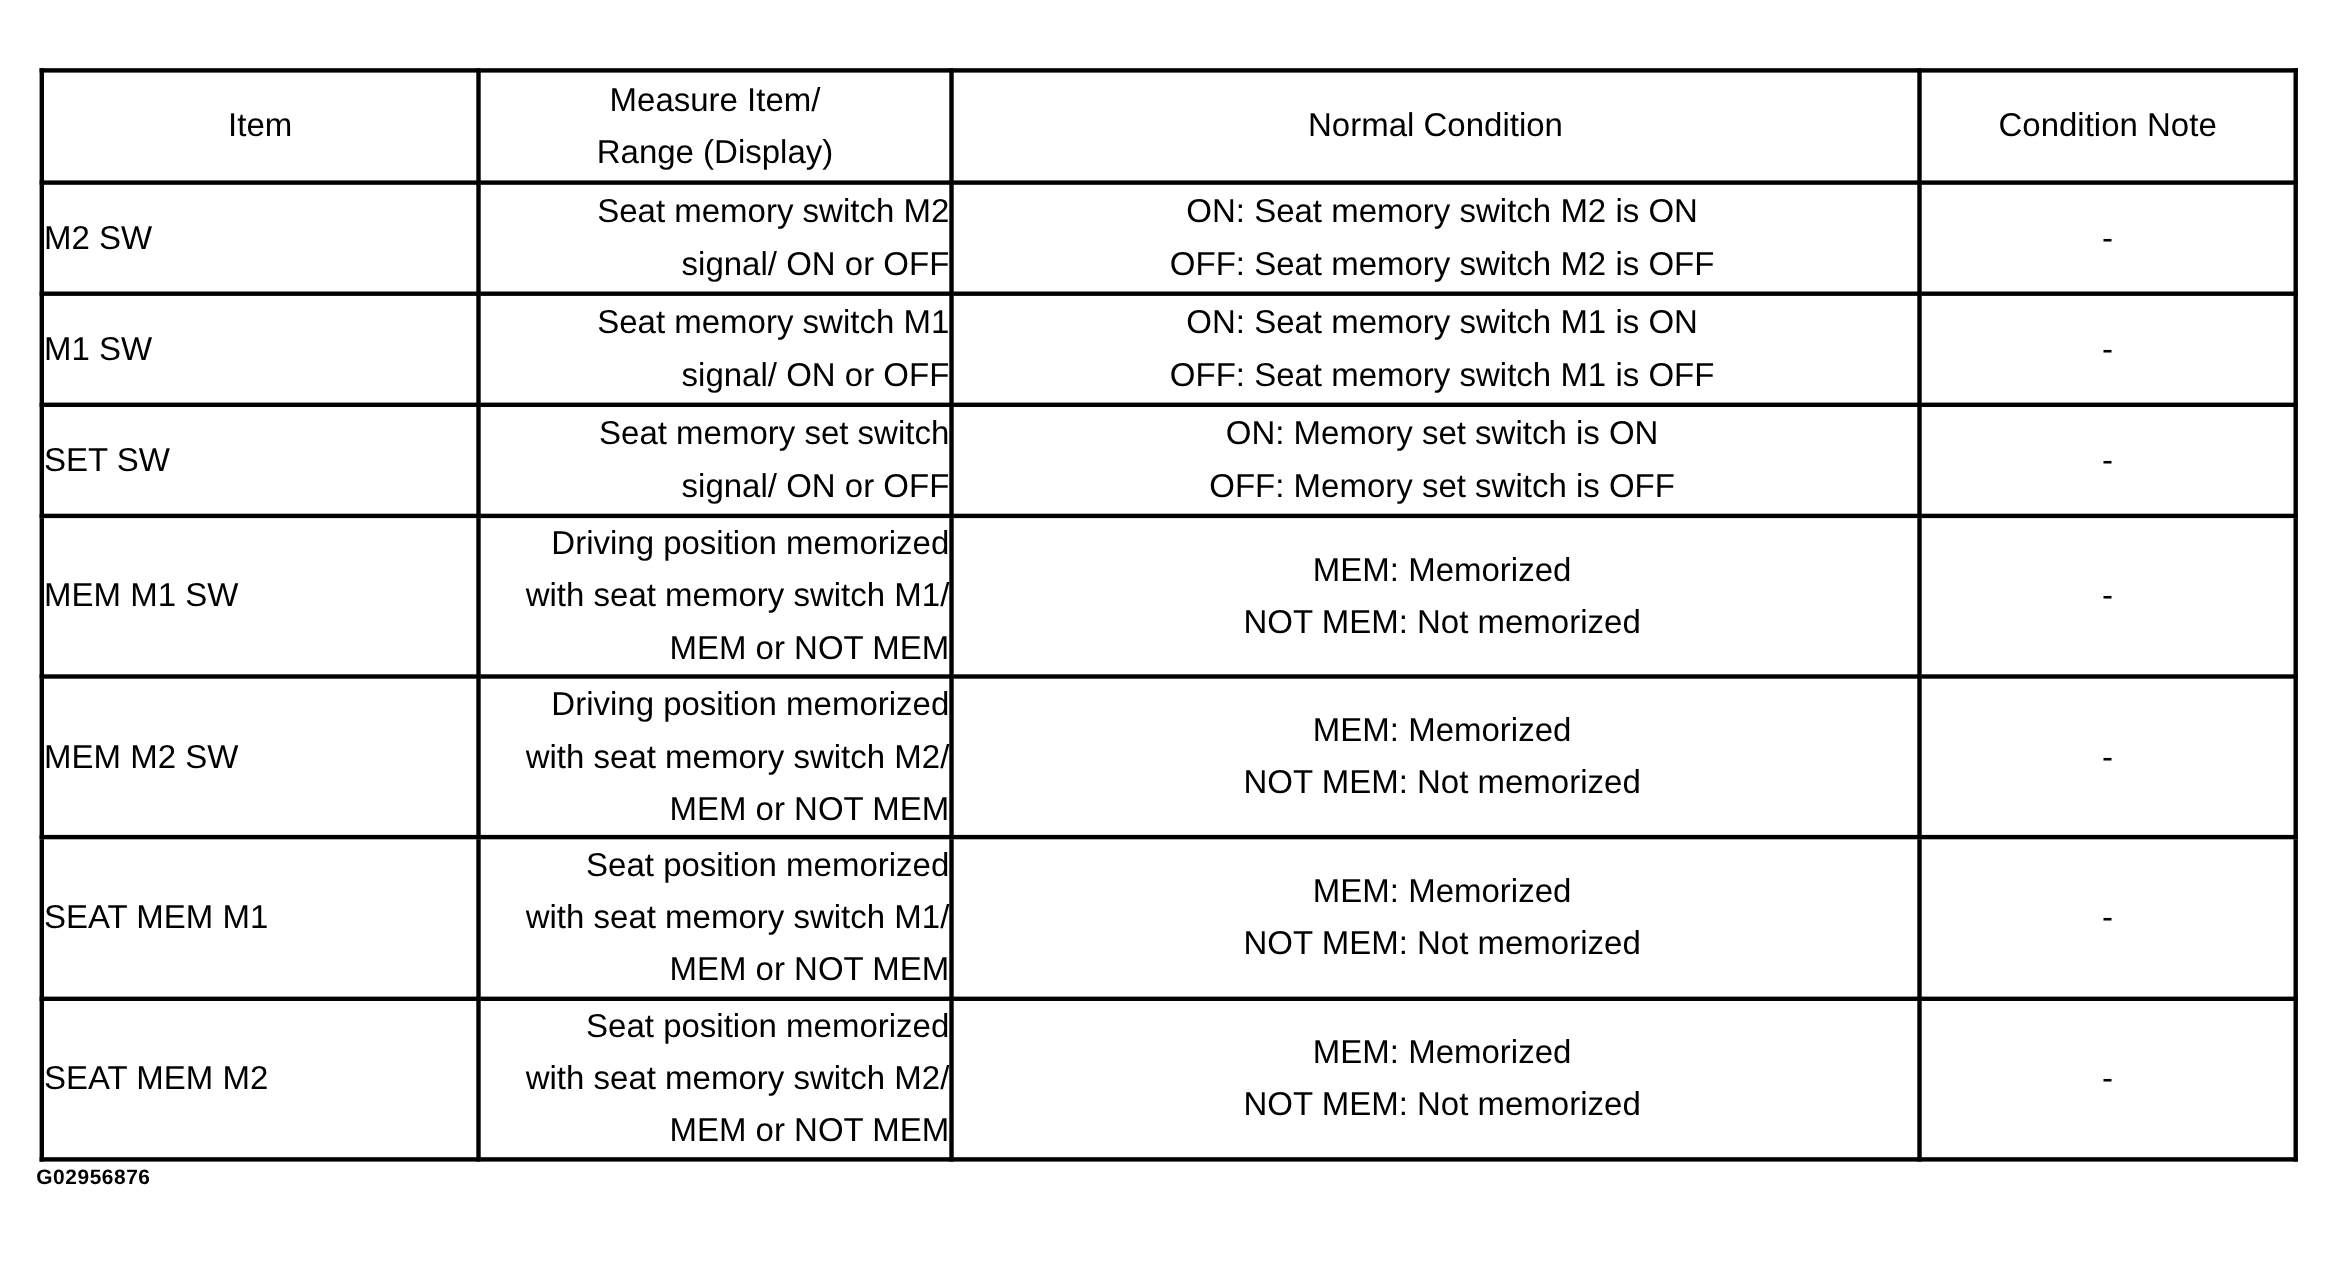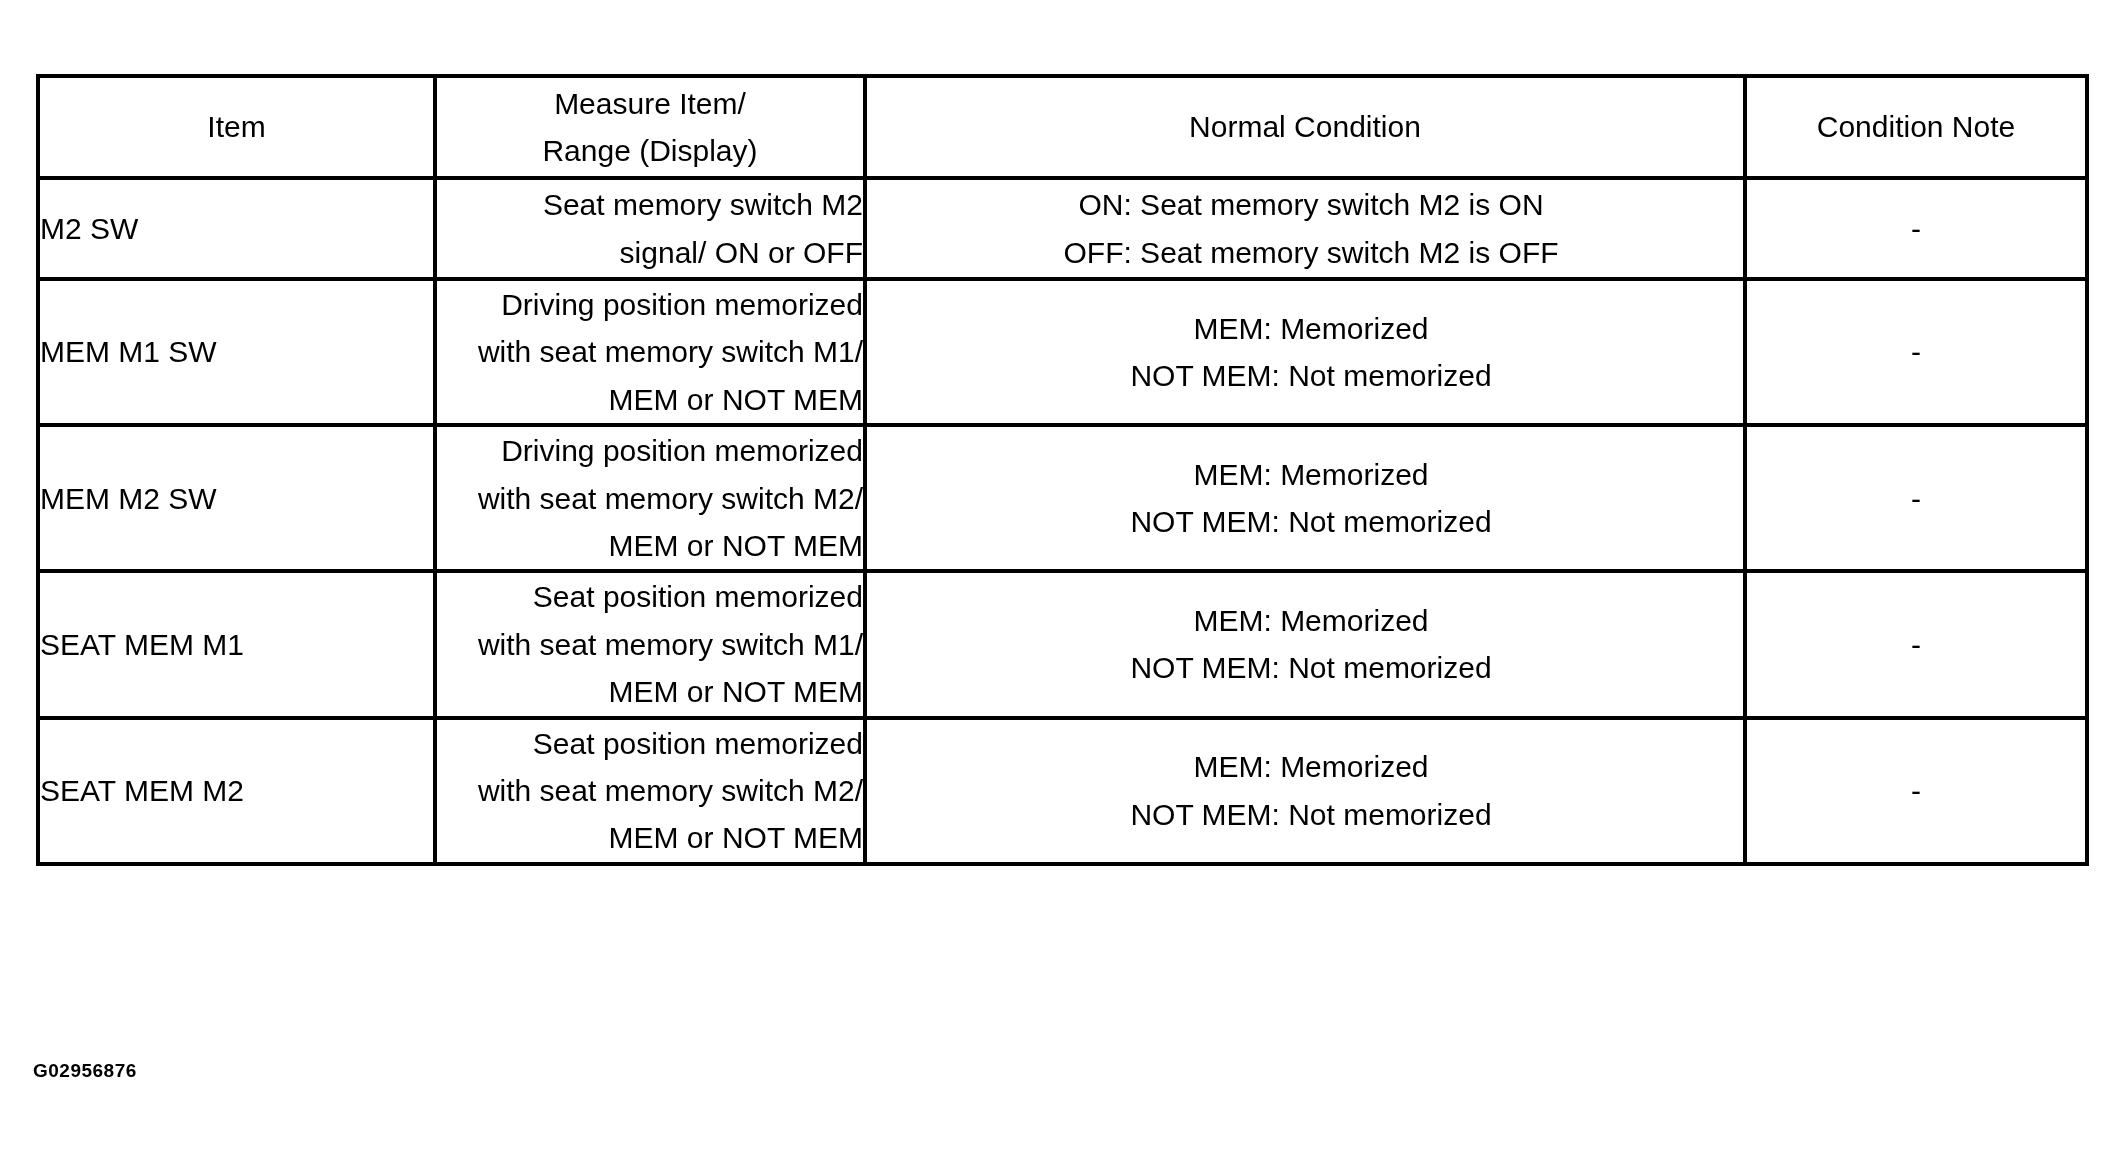--- a/index.html
+++ b/index.html
@@ -12,21 +12,21 @@
   .page {
     position: relative;
     width: 2124px;
     height: 1164px;
     background: #ffffff;
     overflow: hidden;
   }
   table.data-table {
     position: absolute;
     left: 36px;
-    top: 74px;
+    top: 62px;
     width: 2049px;
     border-collapse: collapse;
     table-layout: fixed;
   }
   .data-table th,
   .data-table td {
     border: 4px solid #000000;
     font-size: 30px;
     font-weight: normal;
     line-height: 1.58;
@@ -84,20 +84,36 @@
     </thead>
     <tbody id="table-body">
         <tr class="data-row size-sm">
     <td class="cell-item">M2 SW</td>
     <td class="cell-measure">Seat memory switch M2
 signal/ ON or OFF</td>
     <td class="cell-cond">ON: Seat memory switch M2 is ON
 OFF: Seat memory switch M2 is OFF</td>
     <td class="cell-note">-</td>
   </tr>
+        <tr class="data-row size-sm">
+    <td class="cell-item">M1 SW</td>
+    <td class="cell-measure">Seat memory switch M1
+signal/ ON or OFF</td>
+    <td class="cell-cond">ON: Seat memory switch M1 is ON
+OFF: Seat memory switch M1 is OFF</td>
+    <td class="cell-note">-</td>
+  </tr>
+        <tr class="data-row size-sm">
+    <td class="cell-item">SET SW</td>
+    <td class="cell-measure">Seat memory set switch
+signal/ ON or OFF</td>
+    <td class="cell-cond">ON: Memory set switch is ON
+OFF: Memory set switch is OFF</td>
+    <td class="cell-note">-</td>
+  </tr>
         <tr class="data-row size-lg">
     <td class="cell-item">MEM M1 SW</td>
     <td class="cell-measure">Driving position memorized
 with seat memory switch M1/
 MEM or NOT MEM</td>
     <td class="cell-cond">MEM: Memorized
 NOT MEM: Not memorized</td>
     <td class="cell-note">-</td>
   </tr>
         <tr class="data-row size-lg">

